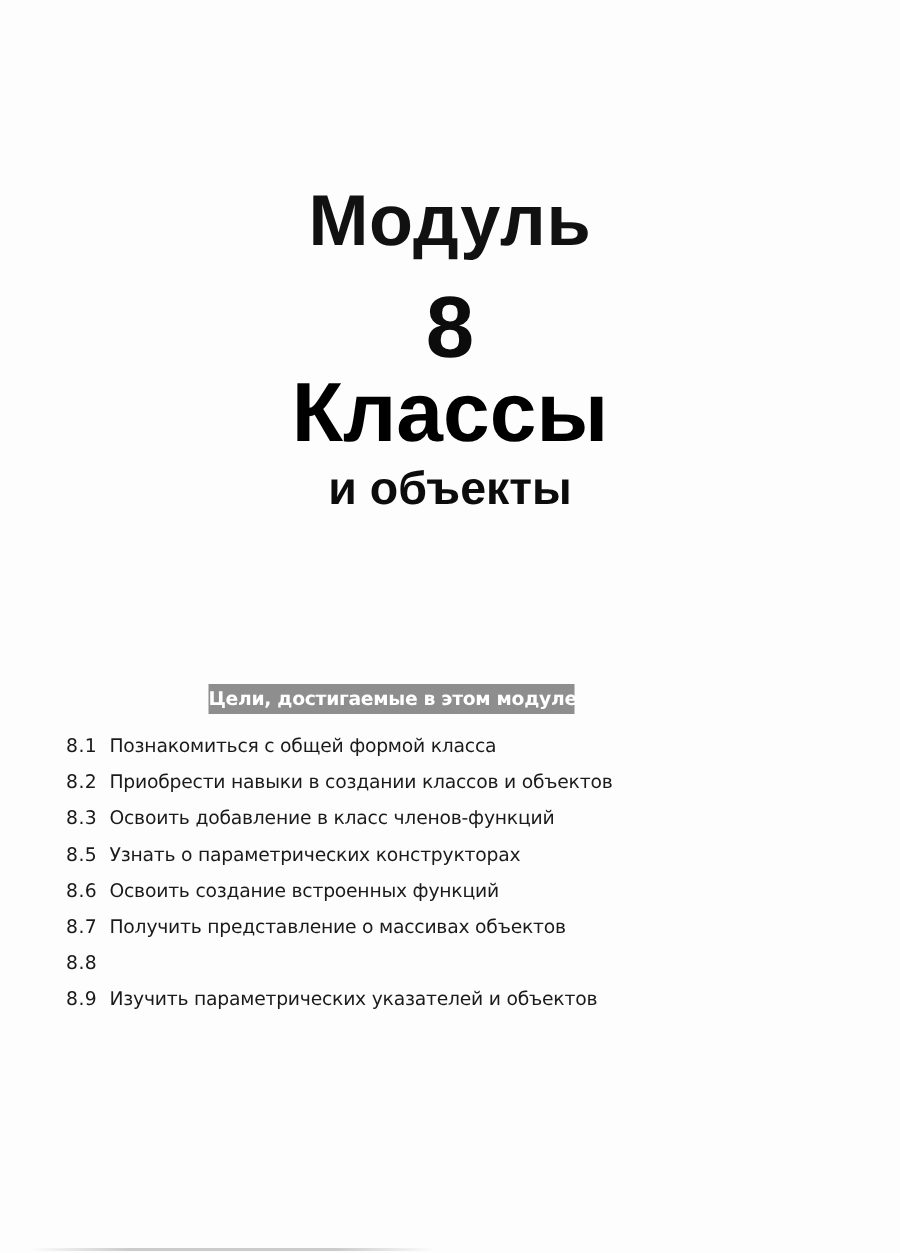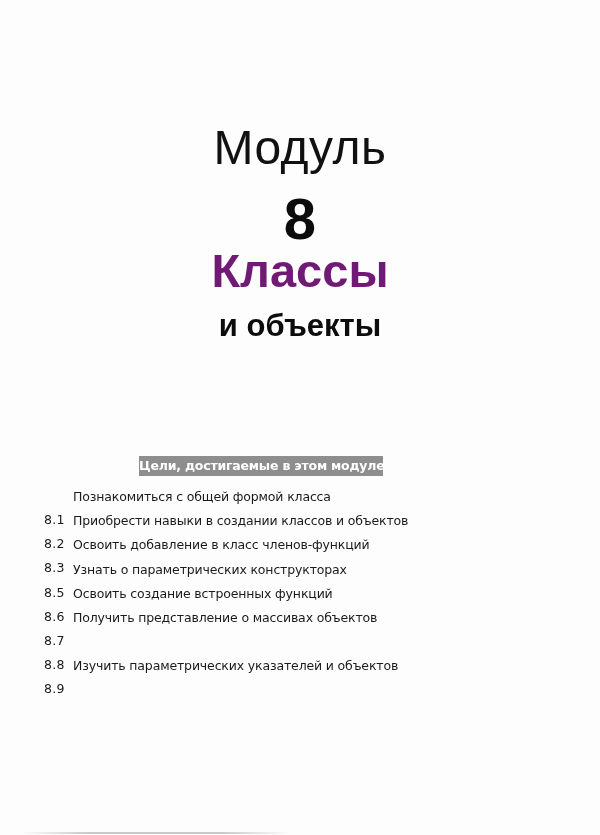--- a/index.html
+++ b/index.html
@@ -13,45 +13,45 @@
       position: relative;
       overflow: hidden;
       font-family: "Liberation Sans", sans-serif;
       color: #111;
     }
     .module-word {
       position: absolute;
       left: 0; width: 100%;
       top: 124px;
       font-size: 48px;
-      font-weight: normal;
+      font-weight: bold;
       line-height: 1;
       letter-spacing: 0.5px;
       text-align: center;
       color: #111;
     }
     .module-number {
       position: absolute;
       left: 0; width: 100%;
       top: 190px;
       font-size: 58px;
       font-weight: bold;
       line-height: 1;
       text-align: center;
       color: #0c0c0c;
     }
     .module-title-1 {
       position: absolute;
       left: 0; width: 100%;
       top: 247px;
-      font-size: 47px;
+      font-size: 56px;
       font-weight: bold;
       line-height: 1;
       text-align: center;
-      color: #701a75;
+      color: #000000;
     }
     .module-title-2 {
       position: absolute;
       left: 0; width: 100%;
       top: 310px;
       font-size: 31px;
       font-weight: bold;
       line-height: 1;
       text-align: center;
       color: #0c0c0c;
@@ -86,21 +86,20 @@
     .goals-list li {
       height: 24.2px;
       line-height: 20px;
       white-space: nowrap;
       display: flex;
     }
     .goal-num {
       display: inline-block;
       width: 29px;
       letter-spacing: 0.3px;
-      margin-top: 23px;
     }
     .goal-text {
       display: inline-block;
       letter-spacing: -0.15px;
     }
     .bottom-shadow {
       position: absolute;
       left: 20px;
       top: 832px;
       width: 270px;

